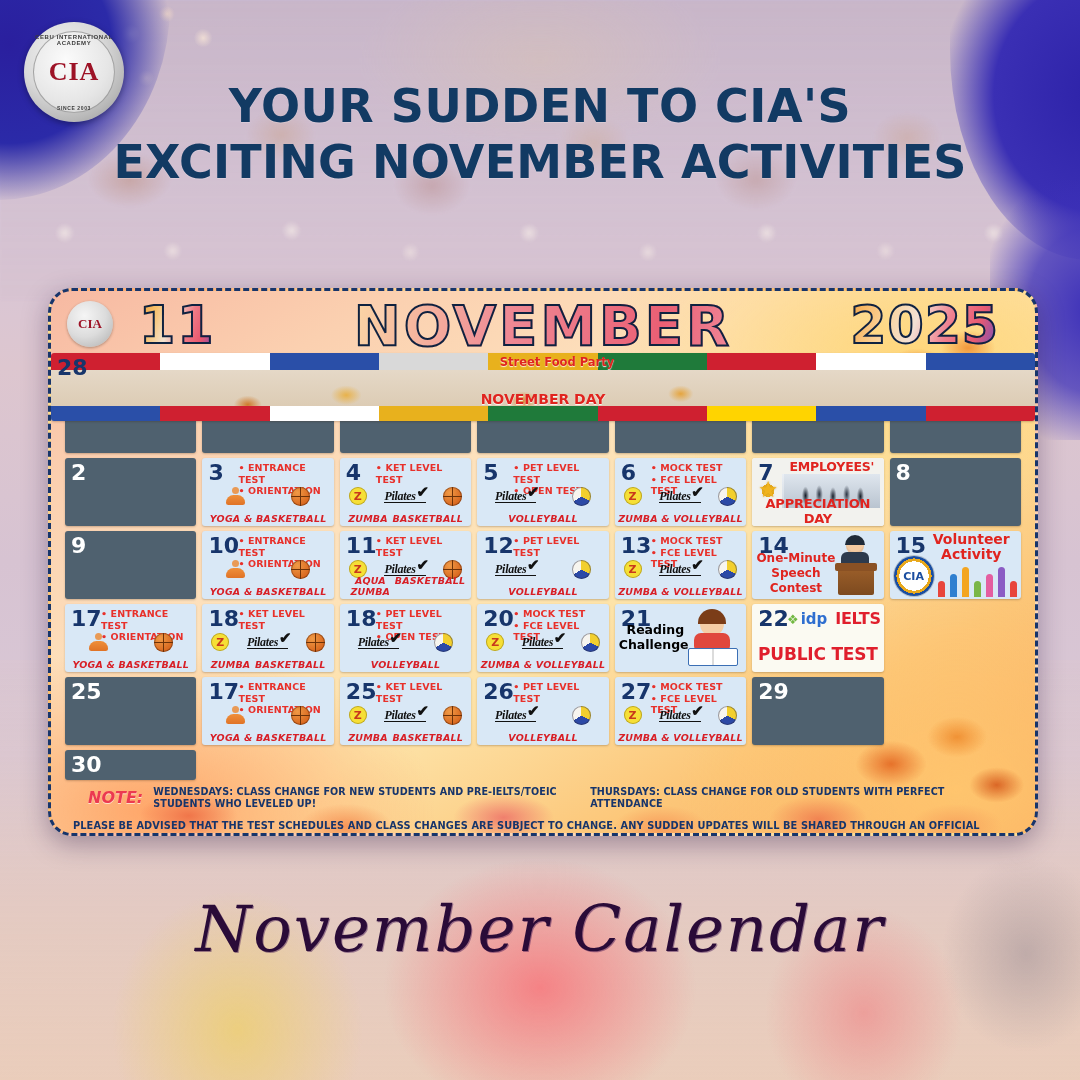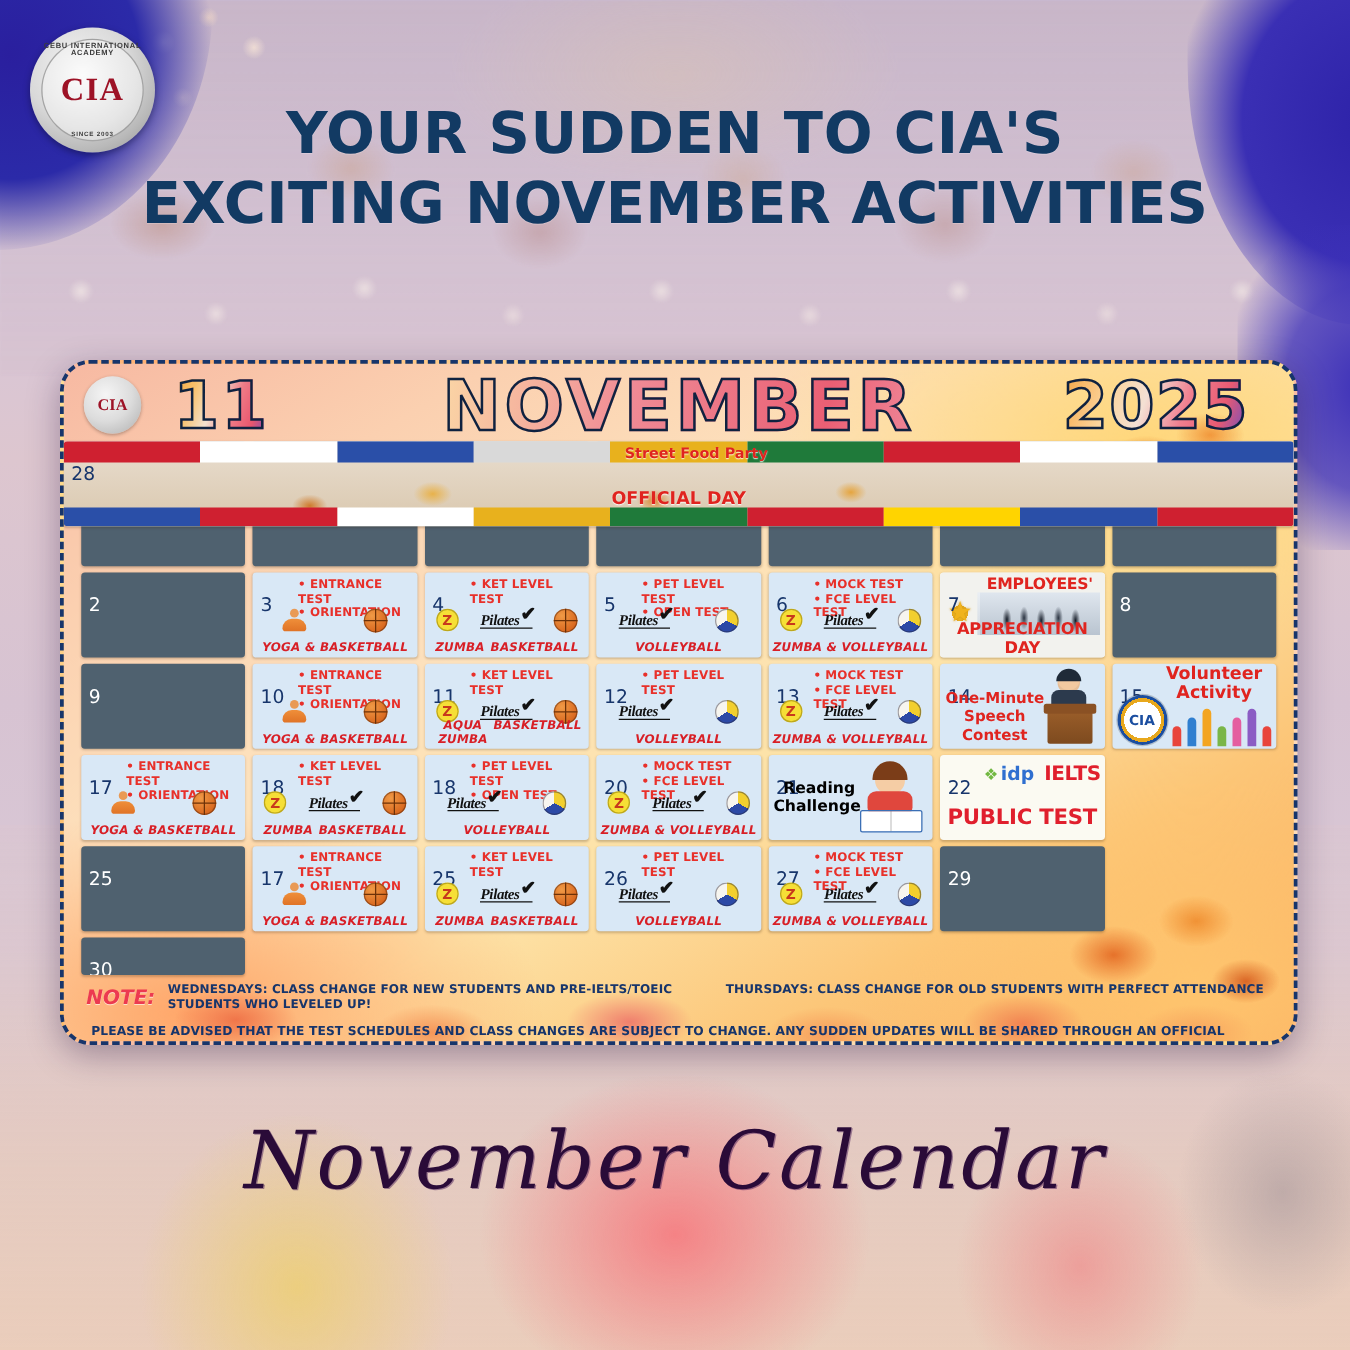--- a/index.html
+++ b/index.html
@@ -200,21 +200,21 @@
   .cell{
     position:relative;height:68px;border-radius:3px;overflow:hidden;
     box-shadow:0 1px 2px rgba(60,35,15,.25);
   }
   .cell.empty{background:#4f616f;}
   .cell.act{background:#d9e8f6;}
   .cell.white{background:#fbfaf2;}
   .cell.img{background:#e8eef5;}
   .cell.off{background:transparent;box-shadow:none;}
   .dnum{
-    position:absolute;left:6px;top:17px;font-size:15px;font-weight:400;
+    position:absolute;left:6px;top:2px;font-size:22px;font-weight:700;
     font-family:"DejaVu Sans","Liberation Sans",sans-serif;color:#fff;
   }
   .cell.act .dnum,.cell.pale .dnum,.cell.white .dnum,.cell.img .dnum{color:#17356b;}
   .tests{
     position:absolute;left:36px;top:4px;right:3px;color:#e8302a;font-weight:800;
     font-size:9.5px;line-height:11.5px;font-family:"DejaVu Sans","Liberation Sans",sans-serif;
     letter-spacing:.1px;
   }
   .tests div:before{content:"\2022\00a0";}
   .actrow{
@@ -424,21 +424,21 @@
   .street .t2{
     position:absolute;left:0;right:0;bottom:14px;text-align:center;color:#e0241f;
     font-weight:900;font-size:14px;font-family:"DejaVu Sans",sans-serif;
     text-shadow:0 1px 1px rgba(255,255,255,.9);
   }
 
   
   .noteWrap{
     position:relative;z-index:4;margin:0 14px;padding:6px 4px 4px;height:74px;
   }
-  .noteTop{display:flex;align-items:flex-start;gap:10px;}
+  .noteTop{display:flex;align-items:flex-start;gap:10px;margin-left:19px;}
   .noteLabel{
     color:#ec3a50;font-weight:900;font-size:16px;font-style:italic;
     font-family:"DejaVu Sans",sans-serif;padding-top:2px;
     text-shadow:0 1px 0 rgba(255,255,255,.6);
   }
   .noteCol{
     color:#17356b;font-weight:700;font-size:9.6px;line-height:12px;letter-spacing:.1px;
     font-family:"DejaVu Sans","Liberation Sans",sans-serif;flex:1;
   }
   .noteBottom{
@@ -817,21 +817,21 @@
               <i style="background: rgb(255, 255, 255);"></i>
               <i style="background: rgb(232, 177, 29);"></i>
               <i style="background: rgb(31, 122, 58);"></i>
               <i style="background: rgb(207, 32, 48);"></i>
               <i style="background: rgb(255, 212, 0);"></i>
               <i style="background: rgb(42, 79, 168);"></i>
               <i style="background: rgb(207, 32, 48);"></i>
             </div>
             <div class="dnum">28</div>
             <div class="t1">Street Food Party</div>
-            <div class="t2">OFFICIAL DAY</div>
+            <div class="t2">NOVEMBER DAY</div>
           </div>
           <div class="cell empty">
             <div class="dnum">29</div>
           </div>
         </div>
         <div class="row" style="margin-bottom: 0px;">
           <div class="cell empty" style="height: 30px;">
             <div class="dnum">30</div>
           </div>
           <div class="cell off" style="height: 30px;"></div>

